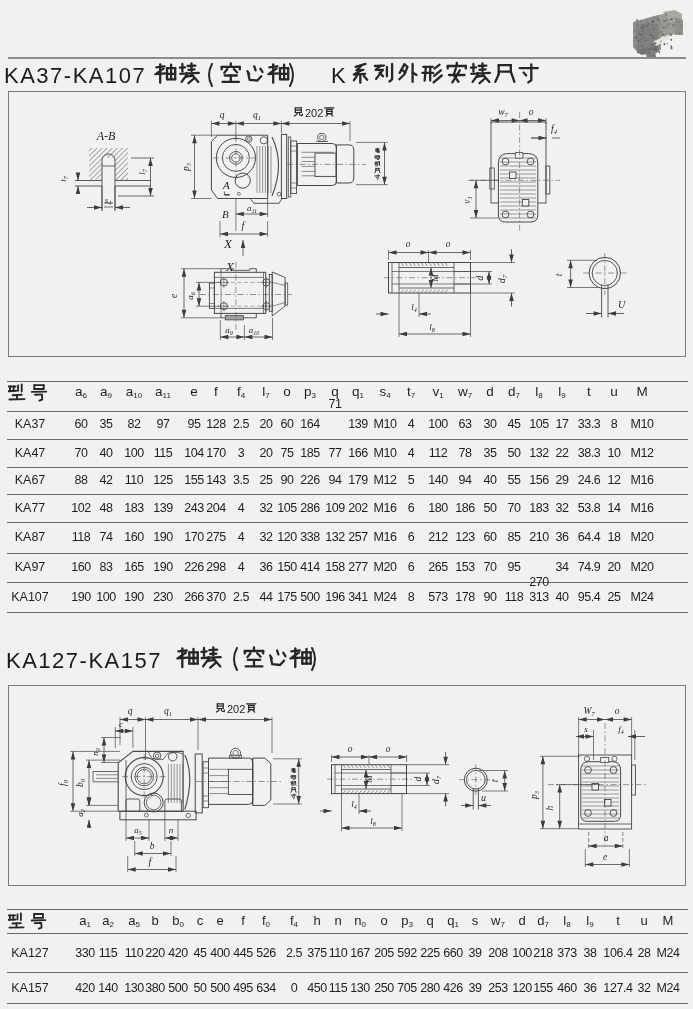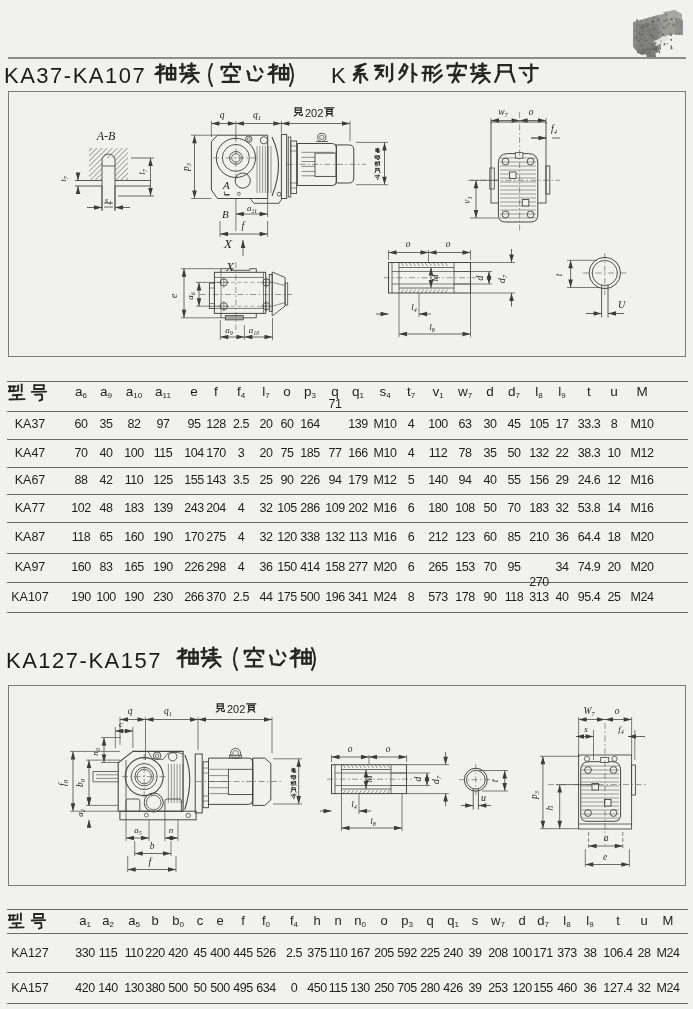--- a/index.html
+++ b/index.html
@@ -902,41 +902,41 @@
 <div class="cell" style="left:216px;top:501.1px">204</div>
 <div class="cell" style="left:241px;top:501.1px">4</div>
 <div class="cell" style="left:266px;top:501.1px">32</div>
 <div class="cell" style="left:287px;top:501.1px">105</div>
 <div class="cell" style="left:310px;top:501.1px">286</div>
 <div class="cell" style="left:335px;top:501.1px">109</div>
 <div class="cell" style="left:358px;top:501.1px">202</div>
 <div class="cell" style="left:385px;top:501.1px">M16</div>
 <div class="cell" style="left:411px;top:501.1px">6</div>
 <div class="cell" style="left:438px;top:501.1px">180</div>
-<div class="cell" style="left:465px;top:501.1px">108</div>
+<div class="cell" style="left:465px;top:501.1px">186</div>
 <div class="cell" style="left:490px;top:501.1px">50</div>
 <div class="cell" style="left:514px;top:501.1px">70</div>
 <div class="cell" style="left:539px;top:501.1px">183</div>
 <div class="cell" style="left:562px;top:501.1px">32</div>
 <div class="cell" style="left:589px;top:501.1px">53.8</div>
 <div class="cell" style="left:614px;top:501.1px">14</div>
 <div class="cell" style="left:642px;top:501.1px">M16</div>
 <div class="cell" style="left:30px;top:530.2px;letter-spacing:0">KA87</div>
 <div class="cell" style="left:81px;top:530.2px">118</div>
-<div class="cell" style="left:106px;top:530.2px">65</div>
+<div class="cell" style="left:106px;top:530.2px">74</div>
 <div class="cell" style="left:134px;top:530.2px">160</div>
 <div class="cell" style="left:163px;top:530.2px">190</div>
 <div class="cell" style="left:194px;top:530.2px">170</div>
 <div class="cell" style="left:216px;top:530.2px">275</div>
 <div class="cell" style="left:241px;top:530.2px">4</div>
 <div class="cell" style="left:266px;top:530.2px">32</div>
 <div class="cell" style="left:287px;top:530.2px">120</div>
 <div class="cell" style="left:310px;top:530.2px">338</div>
 <div class="cell" style="left:335px;top:530.2px">132</div>
-<div class="cell" style="left:358px;top:530.2px">113</div>
+<div class="cell" style="left:358px;top:530.2px">257</div>
 <div class="cell" style="left:385px;top:530.2px">M16</div>
 <div class="cell" style="left:411px;top:530.2px">6</div>
 <div class="cell" style="left:438px;top:530.2px">212</div>
 <div class="cell" style="left:465px;top:530.2px">123</div>
 <div class="cell" style="left:490px;top:530.2px">60</div>
 <div class="cell" style="left:514px;top:530.2px">85</div>
 <div class="cell" style="left:539px;top:530.2px">210</div>
 <div class="cell" style="left:562px;top:530.2px">36</div>
 <div class="cell" style="left:589px;top:530.2px">64.4</div>
 <div class="cell" style="left:614px;top:530.2px">18</div>
@@ -1554,25 +1554,25 @@
 <div class="cell" style="left:220px;top:945.5px">400</div>
 <div class="cell" style="left:243px;top:945.5px">445</div>
 <div class="cell" style="left:266px;top:945.5px">526</div>
 <div class="cell" style="left:294px;top:945.5px">2.5</div>
 <div class="cell" style="left:317px;top:945.5px">375</div>
 <div class="cell" style="left:338px;top:945.5px">110</div>
 <div class="cell" style="left:360px;top:945.5px">167</div>
 <div class="cell" style="left:384px;top:945.5px">205</div>
 <div class="cell" style="left:407px;top:945.5px">592</div>
 <div class="cell" style="left:430px;top:945.5px">225</div>
-<div class="cell" style="left:453px;top:945.5px">240</div>
+<div class="cell" style="left:453px;top:945.5px">660</div>
 <div class="cell" style="left:475px;top:945.5px">39</div>
 <div class="cell" style="left:498px;top:945.5px">208</div>
 <div class="cell" style="left:522px;top:945.5px">100</div>
-<div class="cell" style="left:543px;top:945.5px">171</div>
+<div class="cell" style="left:543px;top:945.5px">218</div>
 <div class="cell" style="left:567px;top:945.5px">373</div>
 <div class="cell" style="left:590px;top:945.5px">38</div>
 <div class="cell" style="left:618px;top:945.5px">106.4</div>
 <div class="cell" style="left:644px;top:945.5px">28</div>
 <div class="cell" style="left:668px;top:945.5px">M24</div>
 <div class="cell" style="left:30px;top:980.5px;letter-spacing:0">KA157</div>
 <div class="cell" style="left:85px;top:980.5px">420</div>
 <div class="cell" style="left:108px;top:980.5px">140</div>
 <div class="cell" style="left:134px;top:980.5px">130</div>
 <div class="cell" style="left:155px;top:980.5px">380</div>

